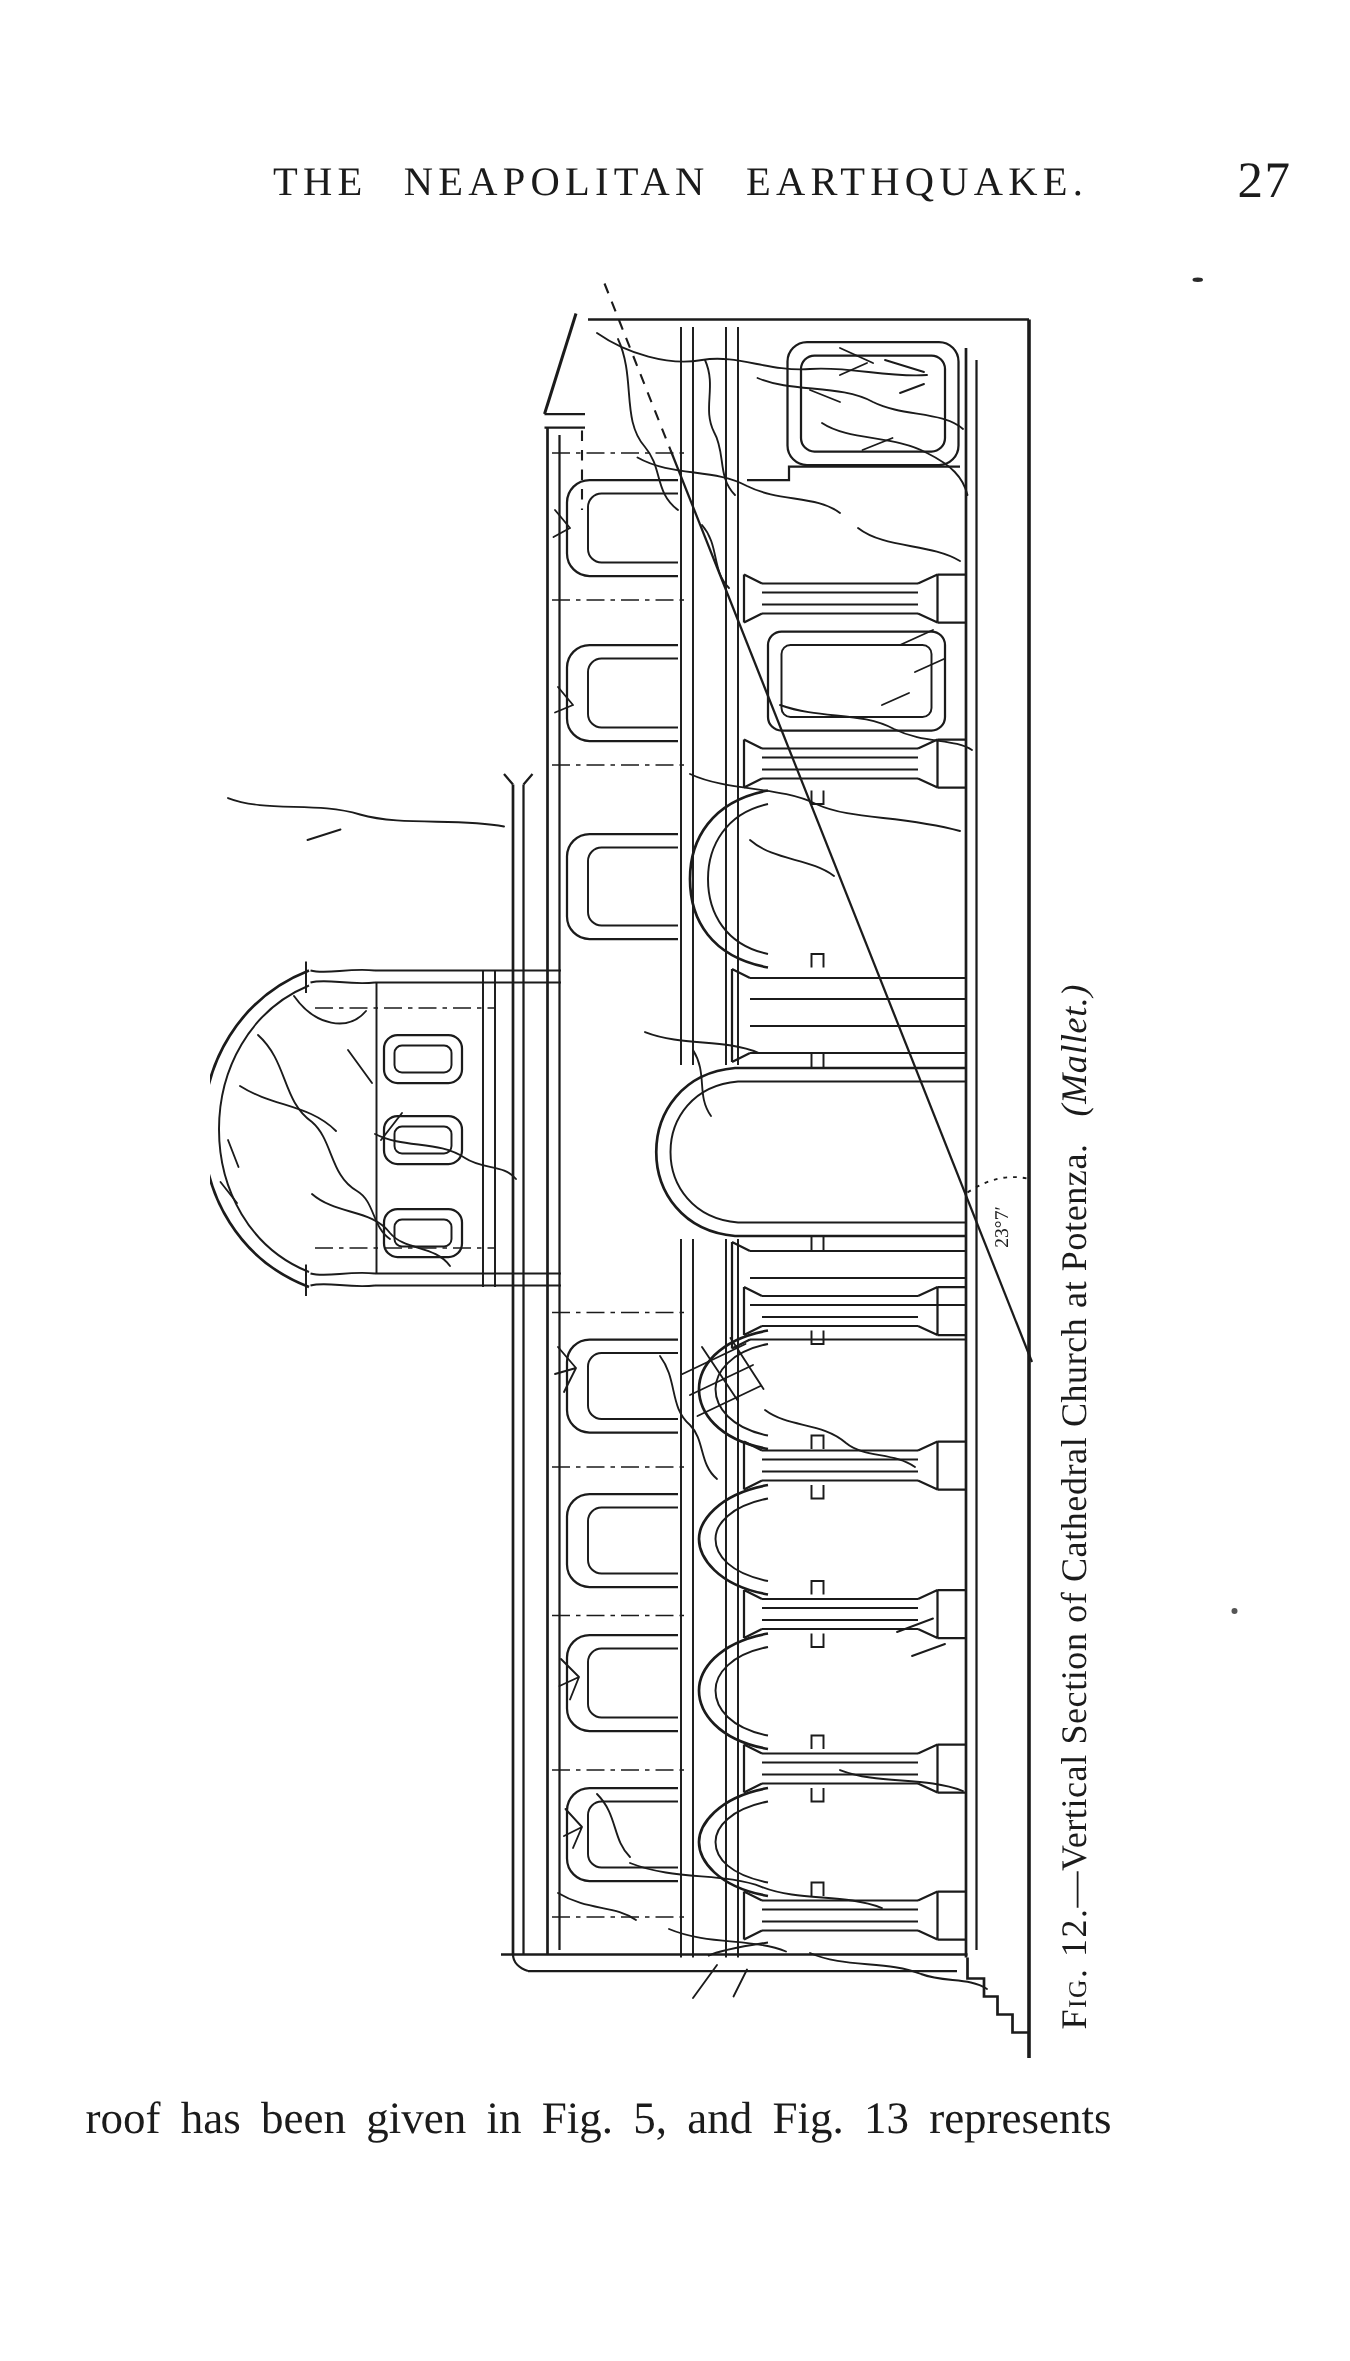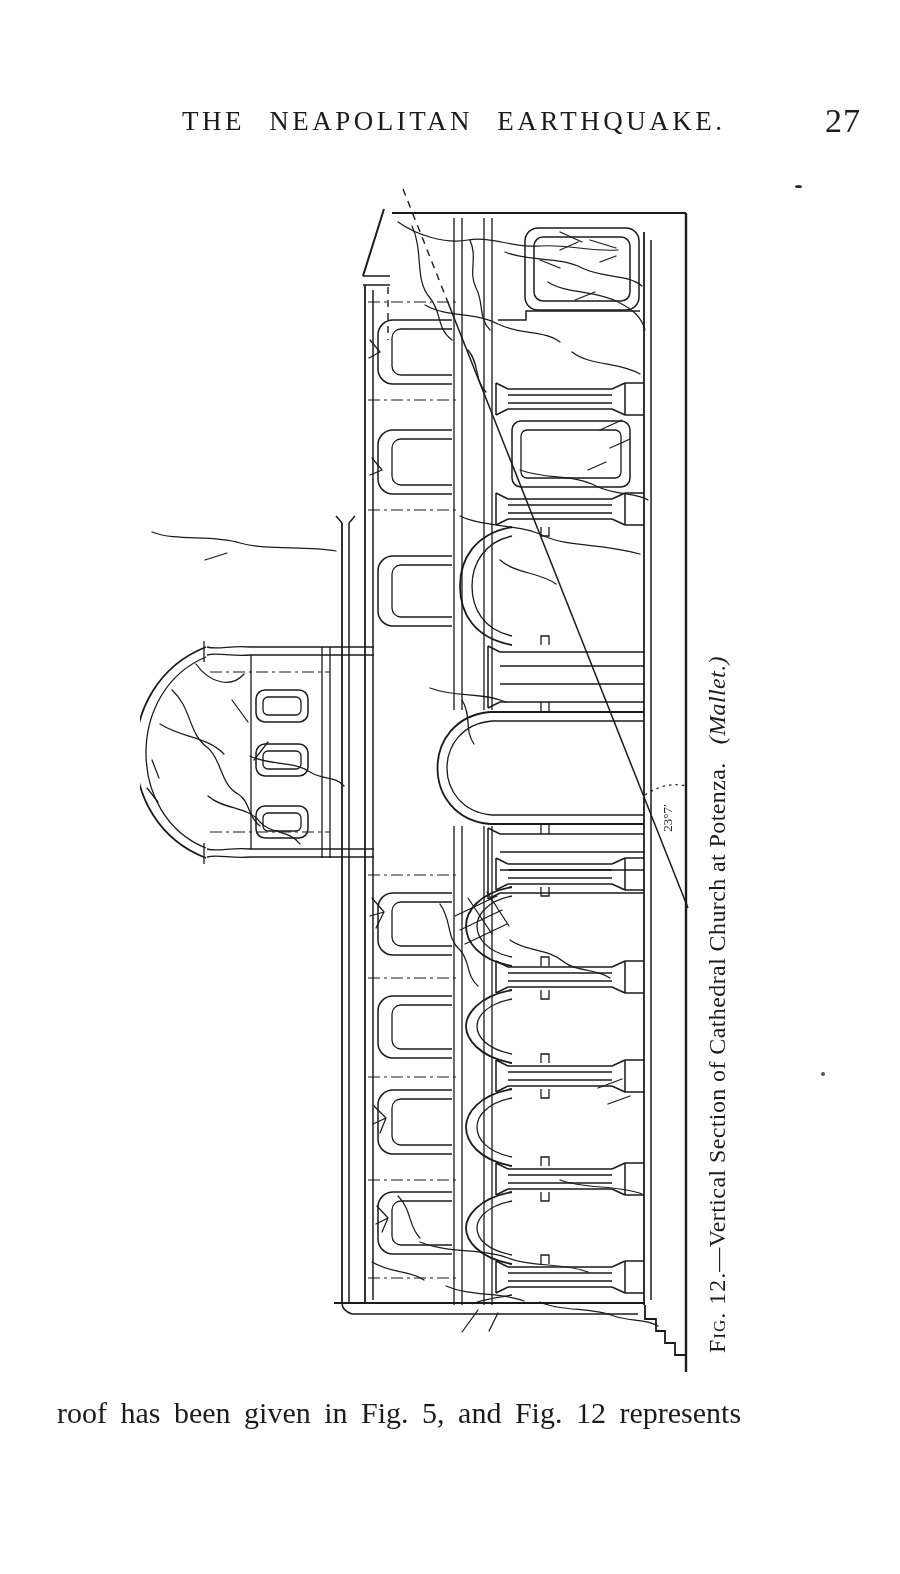--- a/index.html
+++ b/index.html
@@ -213,18 +213,18 @@
         <path class="crack" d="M398,1196 C412,1210 408,1226 420,1238"></path>
       </g>
     </svg>
 
     <div class="fig-caption">
       <span class="fig-label">Fig. 12.</span><span>—Vertical Section of Cathedral Church at Potenza.</span><span class="fig-attribution">(Mallet.)</span>
     </div>
   </div>
 
   <div class="body-text">
-    <div class="body-line">roof has been given in Fig. 5, and Fig. 12 represents</div>
+    <div class="body-line">roof has been given in Fig. 5, and Fig. 13 represents</div>
   </div>
 
   <div class="speck speck-1"></div>
   <div class="speck speck-2"></div>
 </div>
 
 </body></html>

